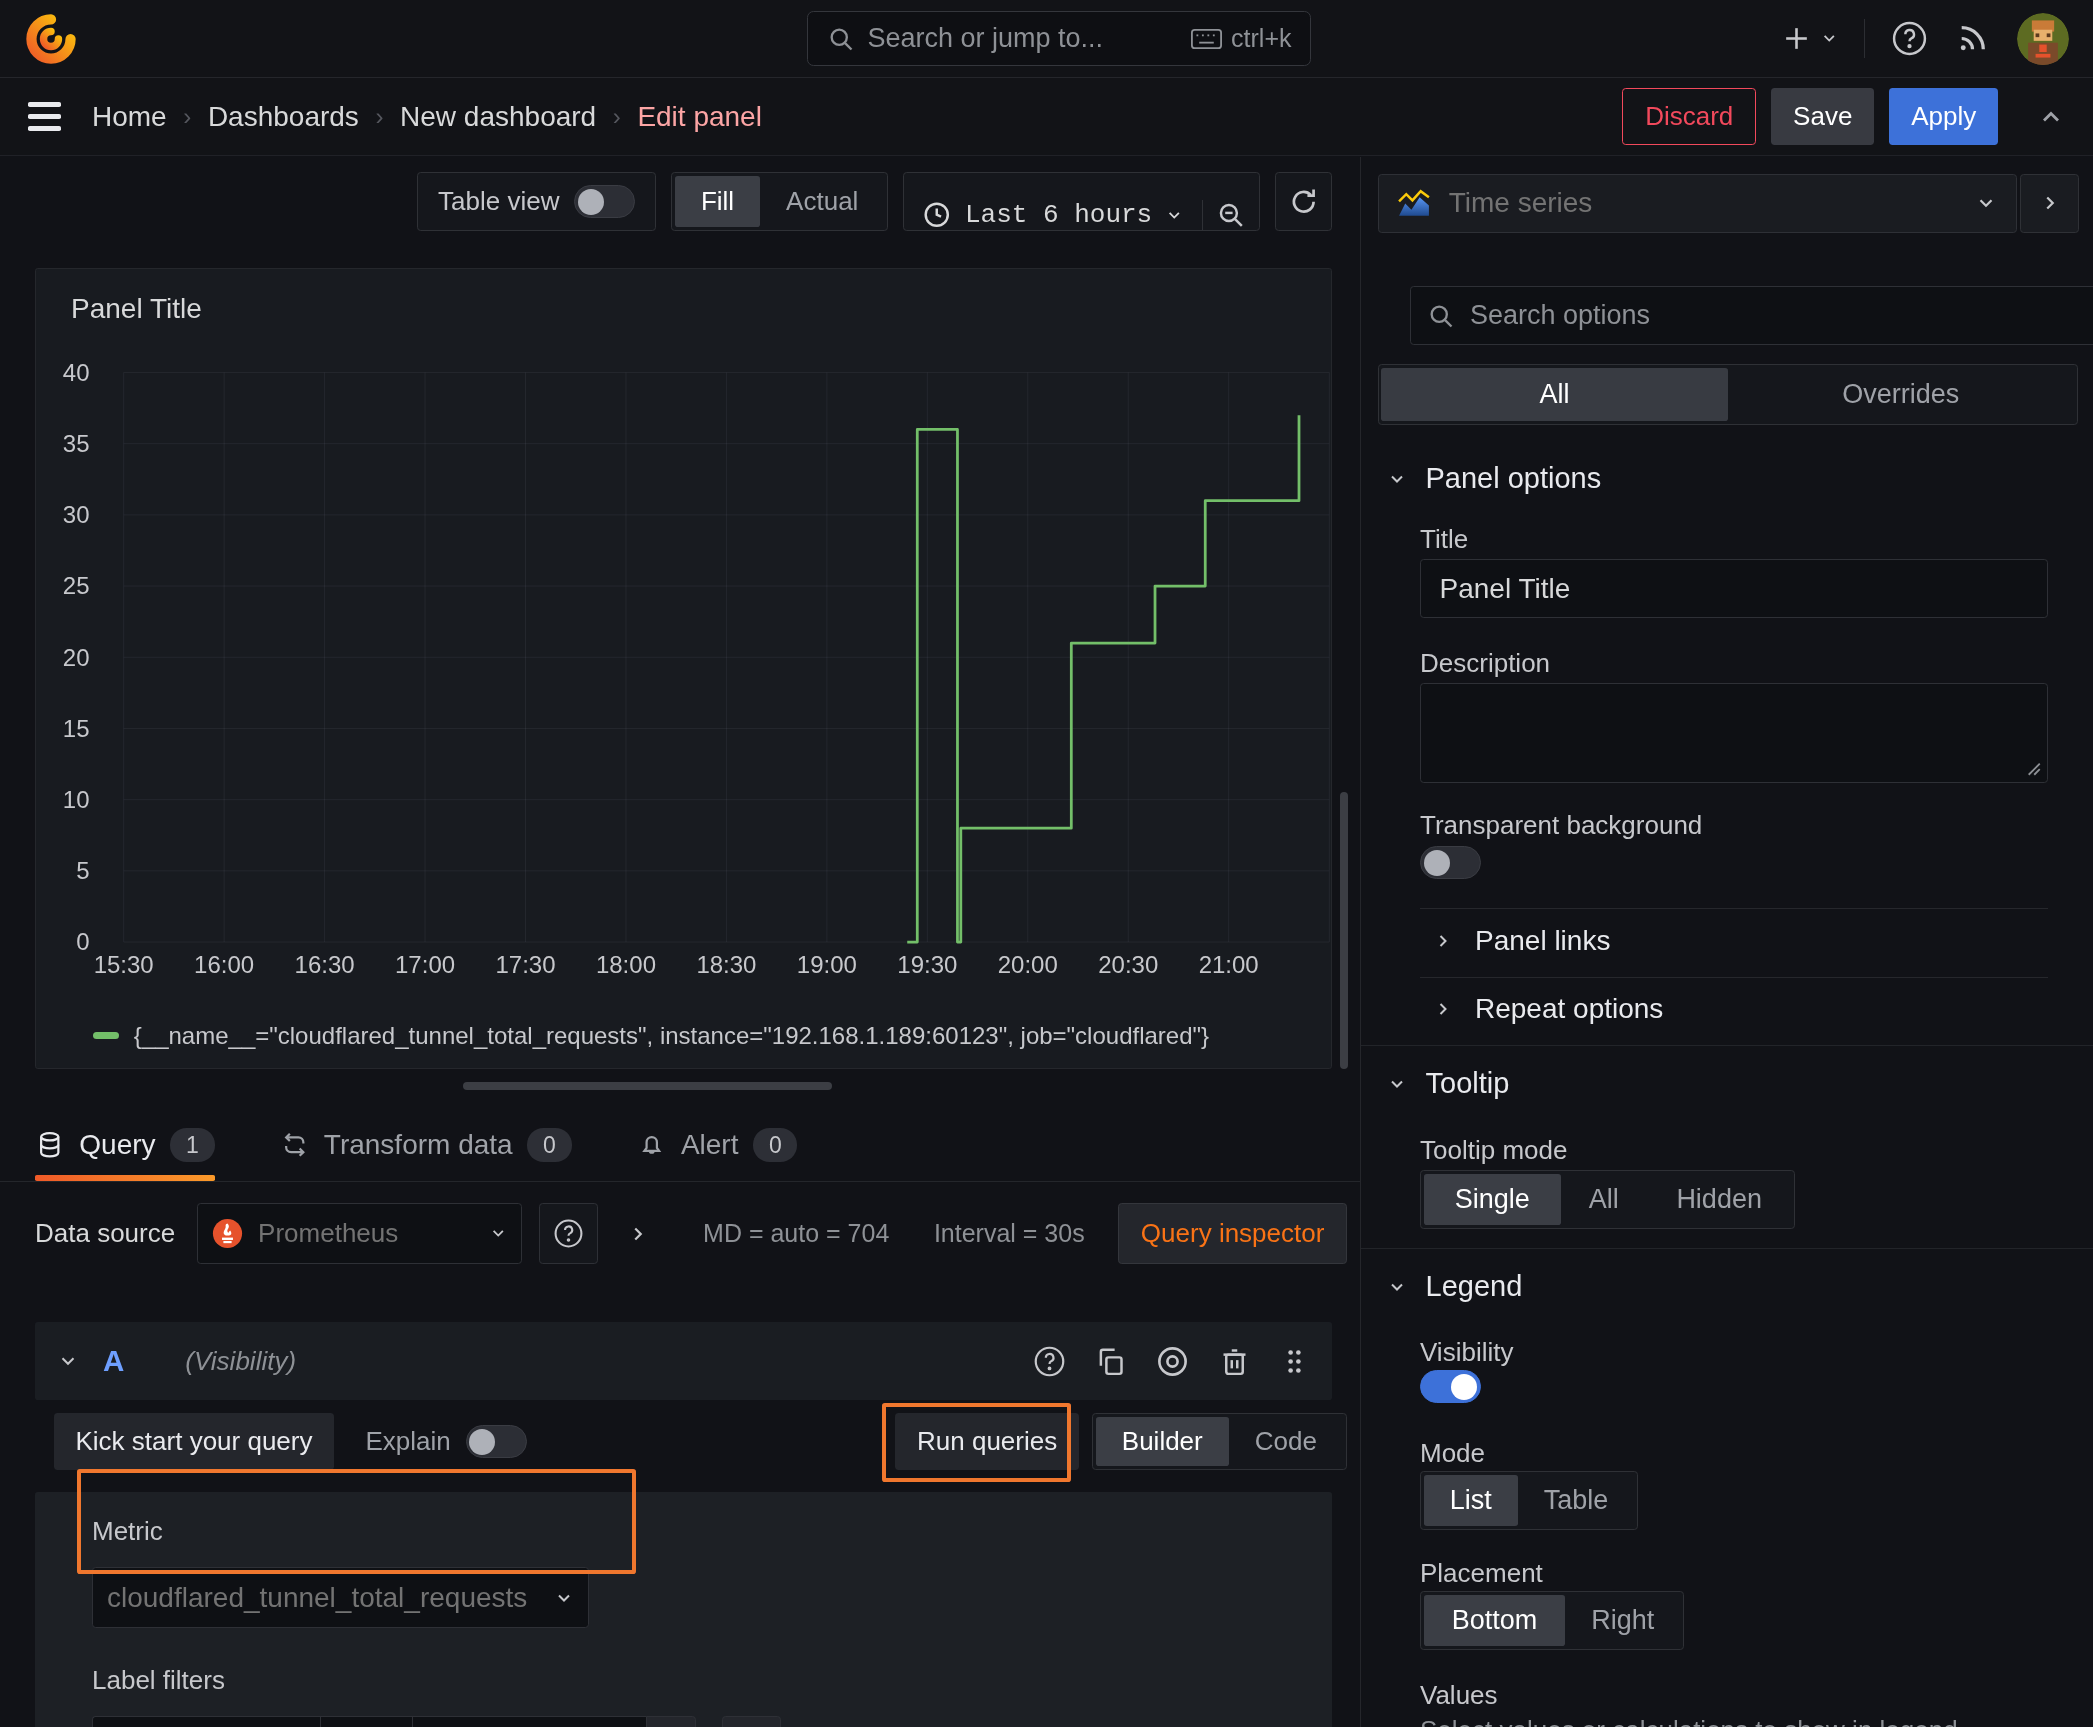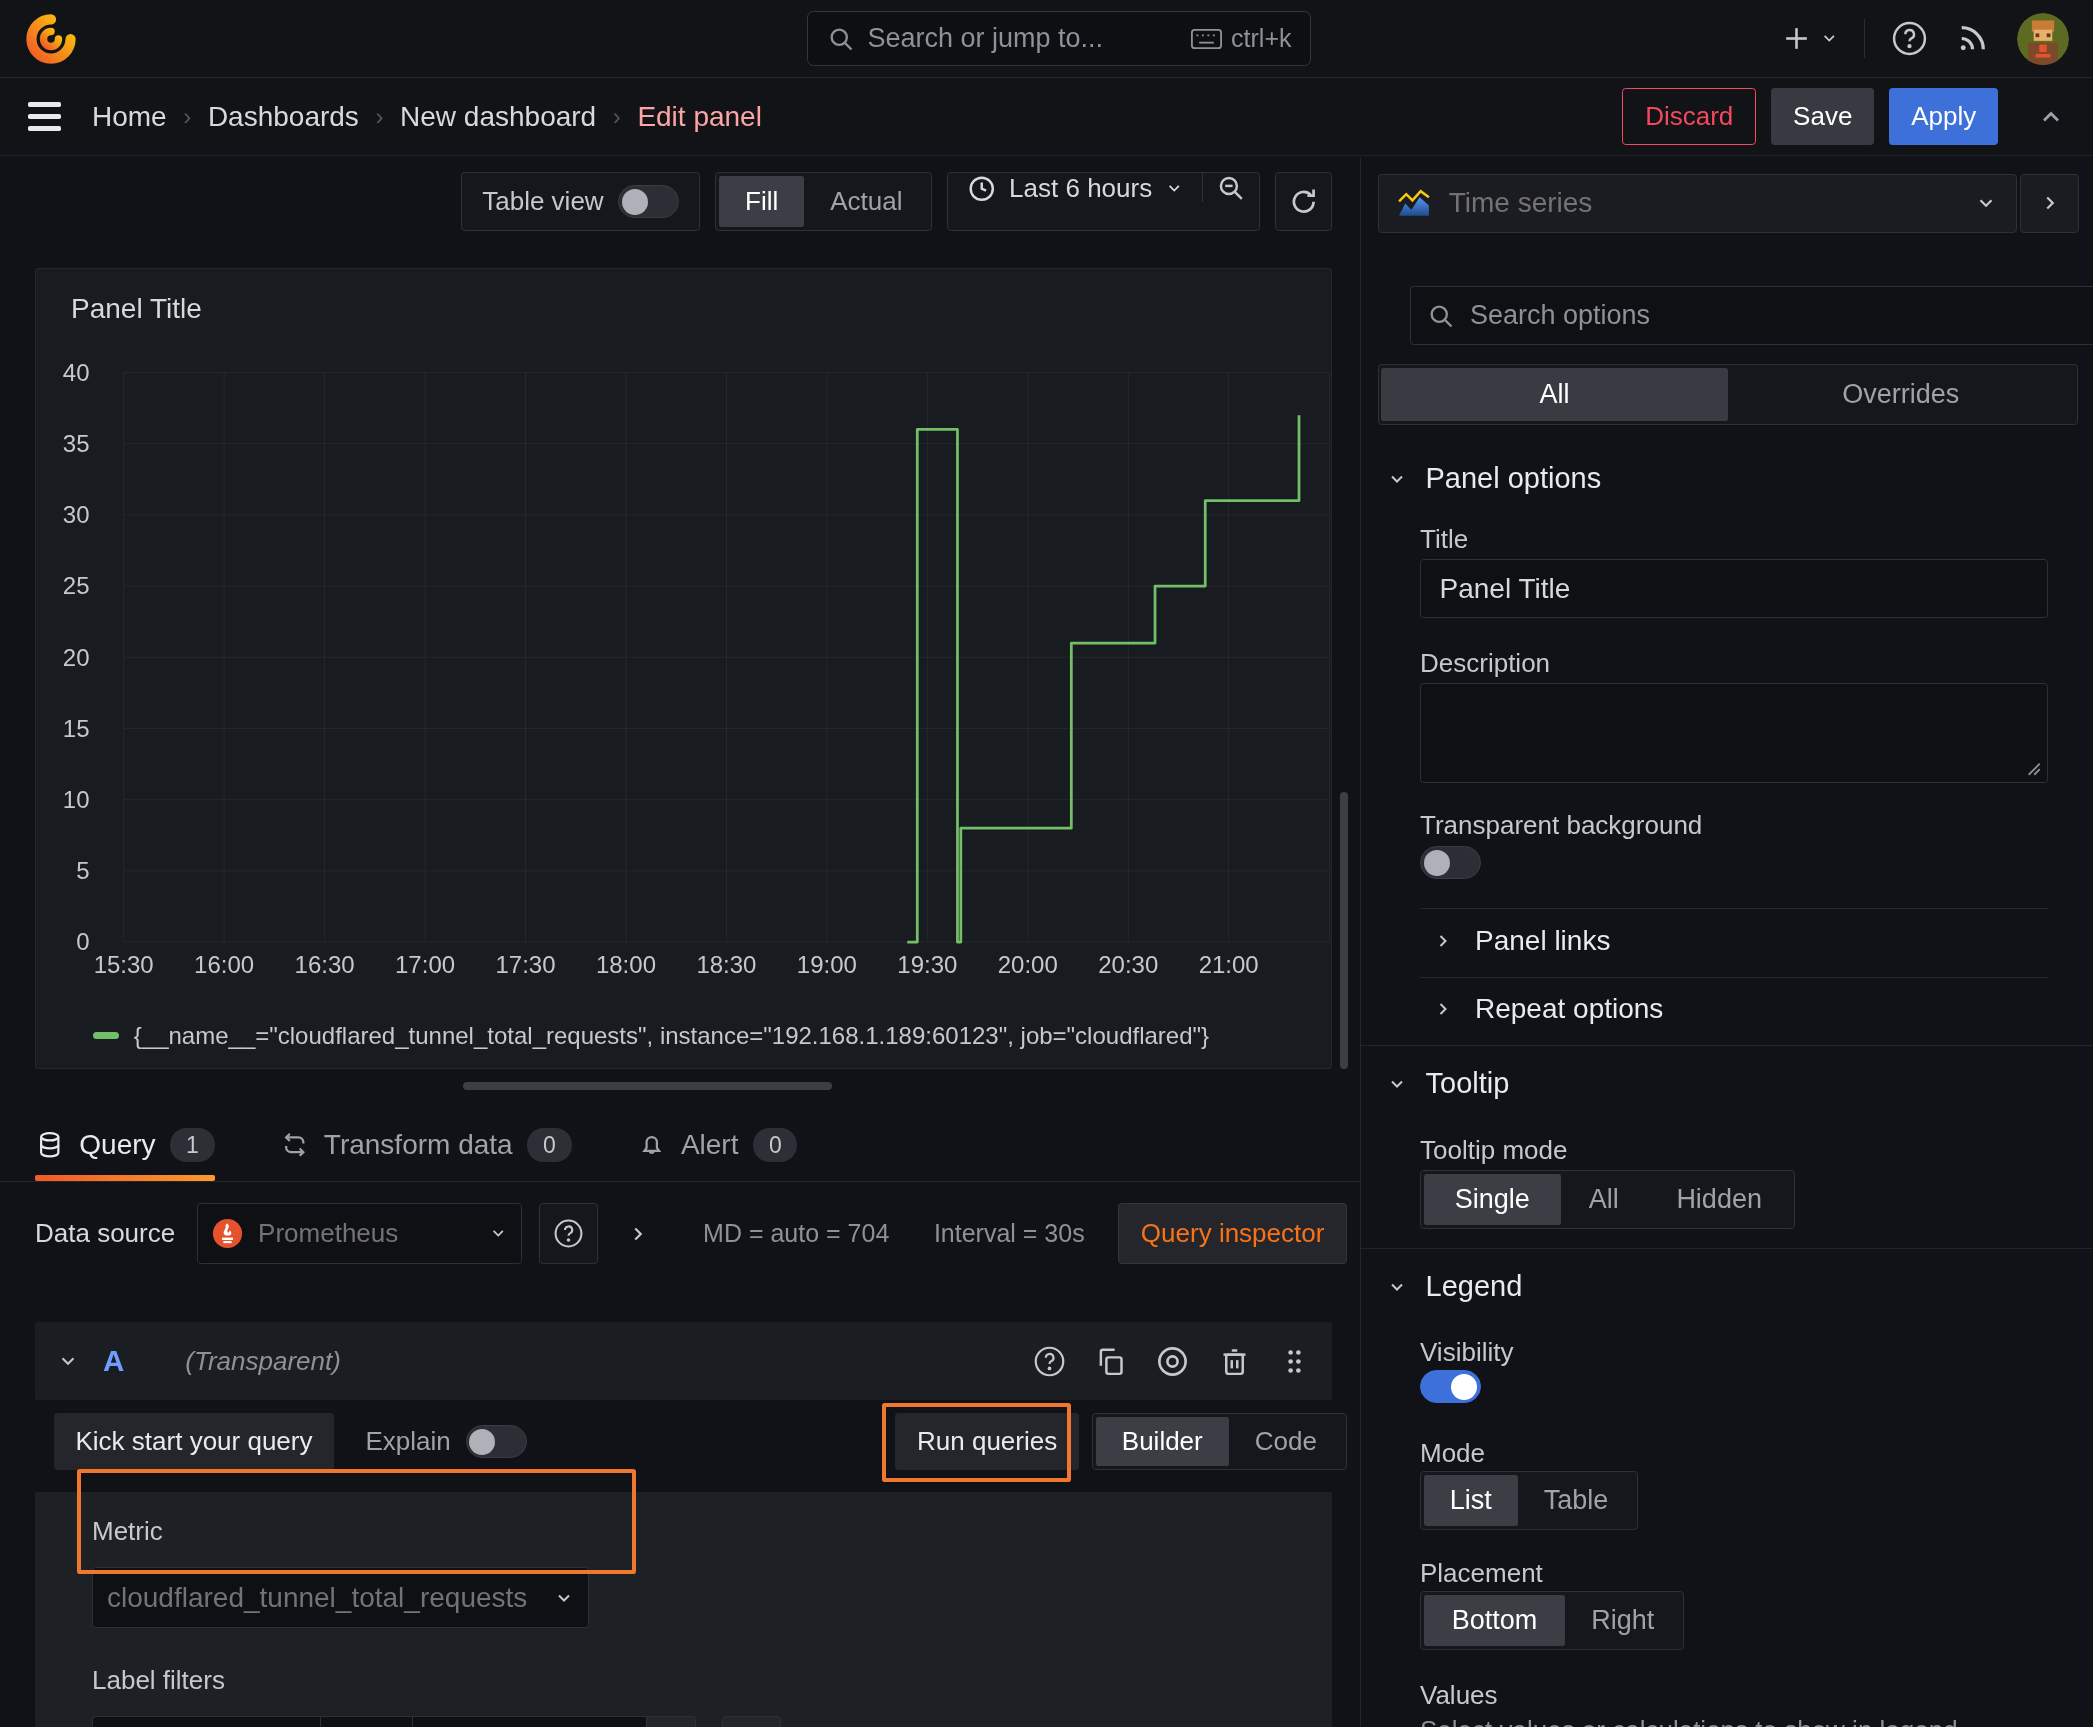--- a/index.html
+++ b/index.html
@@ -48,21 +48,21 @@
   .ctl { border:0.9px solid #2f3136; border-radius:3.7px; background:#15171c; display:flex; align-items:center; }
   .tv { padding:0 20px; gap:14.8px; font-size:26px; color:#c7c8cc; }
   .toggle { width:61px; height:33px; border-radius:16.6px; background:#2c2e35; border:0.9px solid #3a3c43; position:relative; cursor:pointer; }
   .toggle .knob { position:absolute; top:2.8px; left:2.8px; width:26px; height:26px; border-radius:50%; background:#aeb1b8; }
   .toggle.on { background:#3d71d9; border-color:#3d71d9; }
   .toggle.on .knob { left:auto; right:2.8px; background:#fff; }
   .seg-group { display:flex; align-items:stretch; padding:2.8px; gap:0; }
   .seg { display:flex; align-items:center; justify-content:center; padding:0 26px; font-size:26px;
     color:#9fa2a8; border-radius:2.8px; cursor:pointer; }
   .seg.active { background:#3b3e45; color:#fff; }
-  .time-group { display:flex; align-items:flex-start; }
+  .time-group { display:flex; align-items:flex-end;font-family:Liberation Mono, monospace; }
   .time-main { display:flex; align-items:center; gap:13px; padding:0 18.5px; font-size:26px; color:#d8d9da; cursor:pointer; }
   .time-zoom { width:57px; display:flex; align-items:center; justify-content:center; border-left:0.9px solid #2f3136; cursor:pointer; }
   .sq-btn { width:57px; justify-content:center; cursor:pointer; }
 
   
   .panel-card { position:absolute; left:35px; top:111px; width:1297px; height:801px;
     background:#181b20; border:0.9px solid #25272c; border-radius:2.8px; }
   .panel-title { padding:24px 35px; font-size:28px; color:#d8d9da; }
   .chart-wrap { position:absolute; left:0; top:83px; width:1297px; height:665px; }
   .legend-row { position:absolute; left:57px; bottom:18.5px; display:flex; align-items:center; gap:14.8px; cursor:pointer; }
@@ -435,21 +435,21 @@
   </div>
 
   <div class="query-card">
     <div class="q-header">
       <span class="icon">
         <svg width="22" height="22" viewBox="0 0 24 24" stroke="#c7c8cc" stroke-width="2.2" fill="none">
             <polyline points="6 9 12 15 18 9"></polyline>
           </svg>
       </span>
       <span class="q-ref">A</span>
-      <span class="q-ds">(Transparent)</span>
+      <span class="q-ds">(Visibility)</span>
       <div class="q-icons">
         <span class="icon">
           <svg width="33" height="33" viewBox="0 0 24 24" stroke="#c7c8cc" stroke-width="1.6" fill="none">
             <circle cx="12" cy="12" r="10"></circle>
               <path d="M9.3 9.3a2.8 2.8 0 1 1 3.9 2.6c-.9.4-1.2 1-1.2 1.9"></path>
               <circle cx="12" cy="17" r="0.6" fill="#c7c8cc"></circle>
             </svg>
         </span>
         <span class="icon">
           <svg width="33" height="33" viewBox="0 0 24 24" stroke="#c7c8cc" stroke-width="1.8" fill="none">

